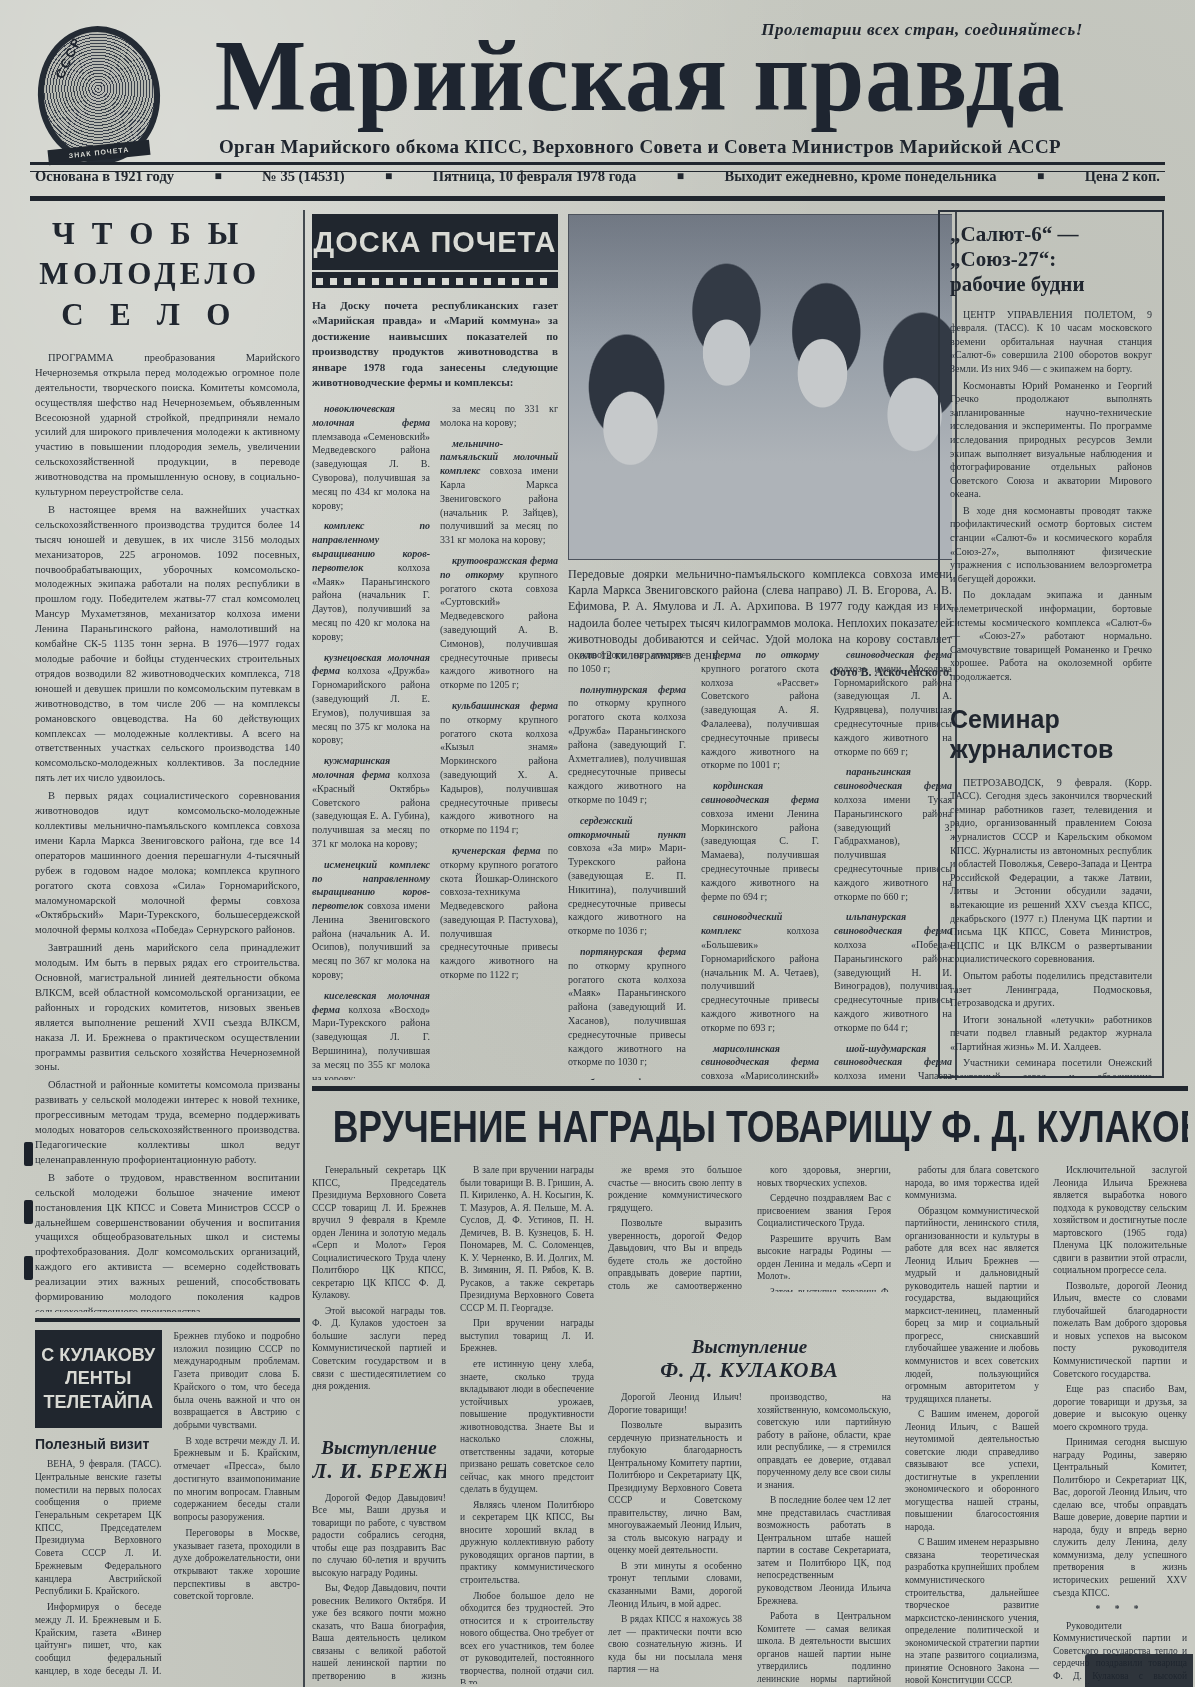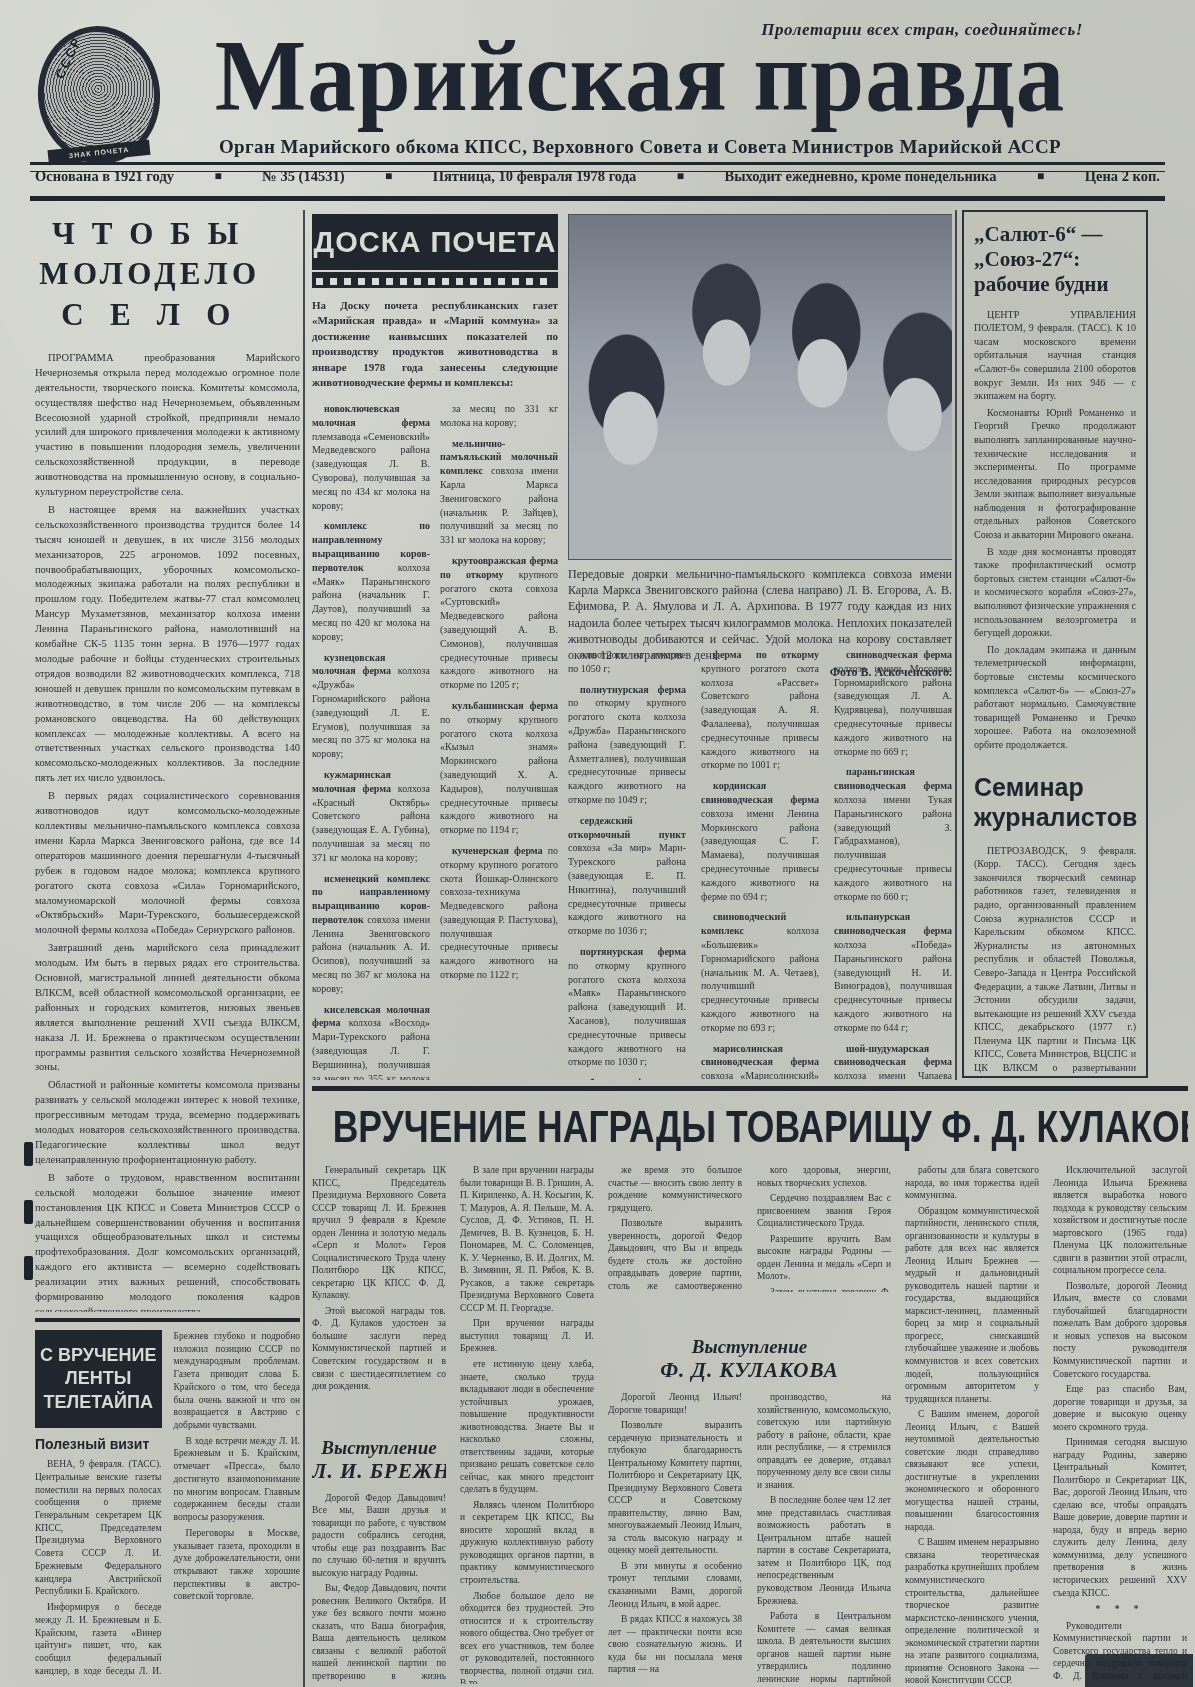--- a/index.html
+++ b/index.html
@@ -29,21 +29,21 @@
     font:bold 19px "Liberation Serif",serif;color:#20262f;letter-spacing:.4px;}
   .rule-double{position:absolute;left:30px;top:162px;width:1135px;height:6px;
     border-top:3px solid #20262e;border-bottom:1px solid #20262e;}
   .infobar{position:absolute;left:35px;top:165px;width:1125px;height:22px;display:flex;
     align-items:center;justify-content:space-between;font:bold 14.5px "Liberation Serif",serif;color:#21272f;}
   .infobar .sq{font-size:12px;}
   .rule-heavy{position:absolute;left:30px;top:196px;width:1135px;height:5px;background:#20262e;}
   
   .bd p{margin:0 0 3px;text-indent:13px;text-align:justify;}
   .entry{margin:0 0 7px;text-indent:12px;text-align:justify;}
-  .entry .lead{font-weight:bold;}
+  .entry .lead{font-weight:bold;font-style:italic;}
   
   .left-col{position:absolute;left:35px;top:210px;width:265px;height:1102px;overflow:hidden;}
   .left-head{margin:4px 0 16px;color:#20262f;font-weight:bold;line-height:1.3;text-align:left;}
   .left-head .l1{font-size:31px;letter-spacing:.55em;padding-left:.55em;}
   .left-head .l2{font-size:31px;letter-spacing:.14em;padding-left:.14em;}
   .left-head .l3{font-size:31px;letter-spacing:.85em;padding-left:.85em;}
   .left-body{font-size:10.5px;line-height:1.42;}
   
   .vrule{position:absolute;width:2px;background:#2a313a;opacity:.85;}
   .hrule4{position:absolute;height:4px;background:#20262e;}
@@ -72,21 +72,21 @@
       radial-gradient(62px 86px at 15% 50%, #2e3540 0 60%, transparent 62%),
       radial-gradient(56px 78px at 41% 28%, #333a45 0 60%, transparent 62%),
       radial-gradient(56px 80px at 67% 34%, #2e3540 0 60%, transparent 62%),
       radial-gradient(64px 88px at 92% 44%, #333a45 0 60%, transparent 62%),
       linear-gradient(180deg, rgba(44,50,62,.30), rgba(44,50,62,0) 40%),
       linear-gradient(0deg, #aeb3b8 0 28%, #98a0a9 60%, #8e96a1 100%);}
   .caption{position:absolute;left:256px;top:356px;width:384px;font-size:12px;line-height:1.35;
     text-align:justify;}
   .credit{text-align:right;font-weight:bold;margin-top:1px;}
   
-  .rightbox{position:absolute;left:962px;top:210px;width:186px;height:868px;
+  .rightbox{position:absolute;left:938px;top:210px;width:226px;height:868px;
     border:2px solid #2a313a;padding:10px 10px 10px;box-sizing:border-box;overflow:hidden;}
   .salyut-title{font:bold 21px "Liberation Serif",serif;line-height:1.2;color:#20262f;margin-bottom:10px;}
   .rightbox .bd{font-size:10px;line-height:1.36;}
   .seminar-title{font:bold 25px "Liberation Sans",sans-serif;line-height:1.2;color:#20262f;
     margin:20px 0 12px;}
   
   .kulakov{position:absolute;left:312px;top:1086px;width:876px;height:601px;overflow:hidden;}
   .kul-bar{position:absolute;left:0;top:0;width:876px;height:5px;background:#20262e;}
   .kul-head{position:absolute;left:6px;top:16px;width:736px;text-align:center;white-space:nowrap;
     font:bold 37px "Liberation Sans",sans-serif;color:#1d242e;transform:scale(.96,1.22);
@@ -302,21 +302,21 @@
         <div class="stars">*  *  *</div>
         <p class="bd" style="margin:0;text-indent:13px;text-align:justify;">Руководители Коммунистической партии и Советского государства тепло и сердечно поздравили товарища Ф. Д. Кулакова с высокой наградой Родины, пожелали ему доброго здоровья и новых успехов в его деятельности на благо Коммунистической партии, советского народа.</p>
 
       </div>
     </div>
   </div>
 
   <div class="hrule4" style="left:35px;top:1318px;width:265px;"></div>
   <div class="tele">
     <div class="telebox">
-      <div>С ВРУЧЕНИЕ</div>
+      <div>С КУЛАКОВУ</div>
       <div>ЛЕНТЫ</div>
       <div>ТЕЛЕТАЙПА</div>
     </div>
     <div class="telehead">Полезный визит</div>
     <div>
         <p>ВЕНА, 9 февраля. (ТАСС). Центральные венские газеты поместили на первых полосах сообщения о приеме Генеральным секретарем ЦК КПСС, Председателем Президиума Верховного Совета СССР Л. И. Брежневым Федерального канцлера Австрийской Республики Б. Крайского.</p>
         <p>Информируя о беседе между Л. И. Брежневым и Б. Крайским, газета «Винер цайтунг» пишет, что, как сообщил федеральный канцлер, в ходе беседы Л. И. Брежнев глубоко и подробно изложил позицию СССР по международным проблемам. Газета приводит слова Б. Крайского о том, что беседа была очень важной и что он возвращается в Австрию с добрыми чувствами.</p>
         <p>В ходе встречи между Л. И. Брежневым и Б. Крайским, отмечает «Пресса», было достигнуто взаимопонимание по многим вопросам. Главным содержанием беседы стали вопросы разоружения.</p>
         <p>Переговоры в Москве, указывает газета, проходили в духе доброжелательности, они открывают также хорошие перспективы в австро-советской торговле.</p>
       </div>

